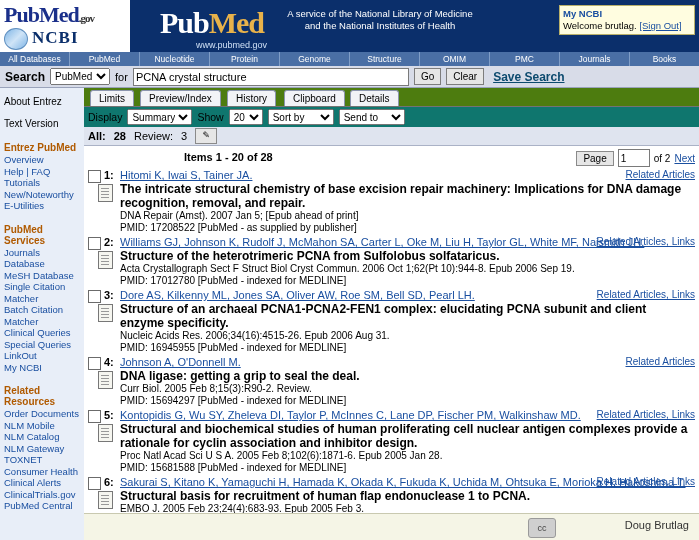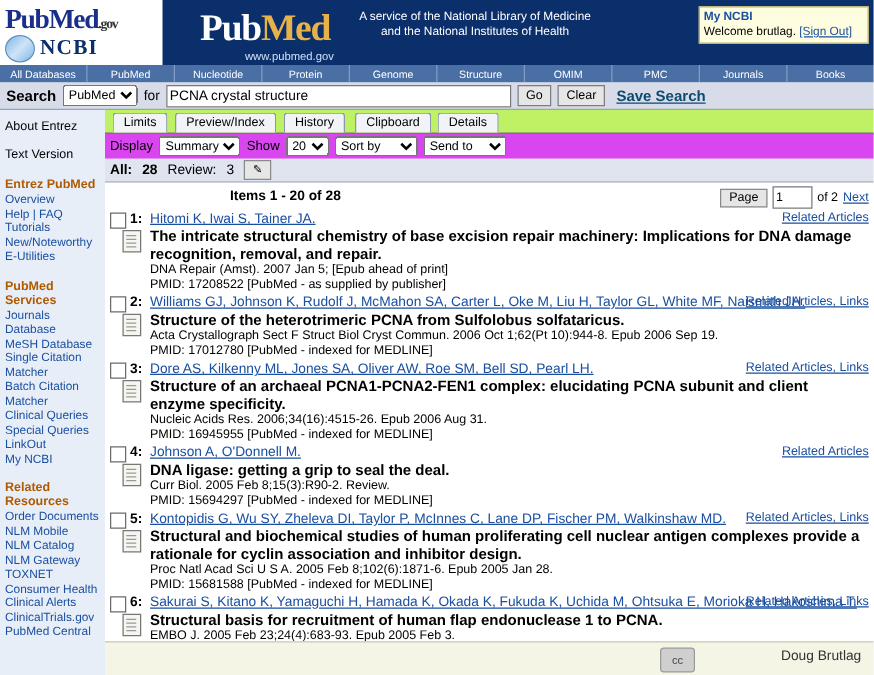--- a/index.html
+++ b/index.html
@@ -114,32 +114,32 @@
     font-size:10px;color:#000;padding:5px 3px 1px 4px;font-weight:bold;
   }
 
   
   .content{
     position:absolute;left:84px;top:88px;width:615px;height:452px;
     background:#ffffff;
   }
   .tabrow{
     position:absolute;left:0;top:0;width:615px;height:18px;
-    background:#bef264;border-bottom:2px solid #737373;
+    background:#4d7c0f;border-bottom:2px solid #737373;
   }
   .tab{
     position:absolute;top:2px;height:15px;
     background:#f2f3f7;border:1px solid #8c95ae;border-bottom:none;
     font-size:10px;line-height:15px;padding:0 8px;cursor:pointer;
     border-radius:3px 3px 0 0;
   }
 
   .toolrow{
     position:absolute;left:0;top:19px;width:615px;height:20px;
-    background:#d946ef;display:flex;align-items:center;gap:5px;padding-left:4px;
+    background:#0f766e;display:flex;align-items:center;gap:5px;padding-left:4px;
     box-sizing:border-box;
   }
   .toolrow .t{font-size:10.5px;}
   .toolrow select{font-size:10px;height:16px;}
 
   .allrow{
     position:absolute;left:0;top:39px;width:615px;height:19px;
     background:#dfe4ef;display:flex;align-items:center;gap:8px;padding-left:4px;
     box-sizing:border-box;border-bottom:1px solid #aab2c6;
   }

